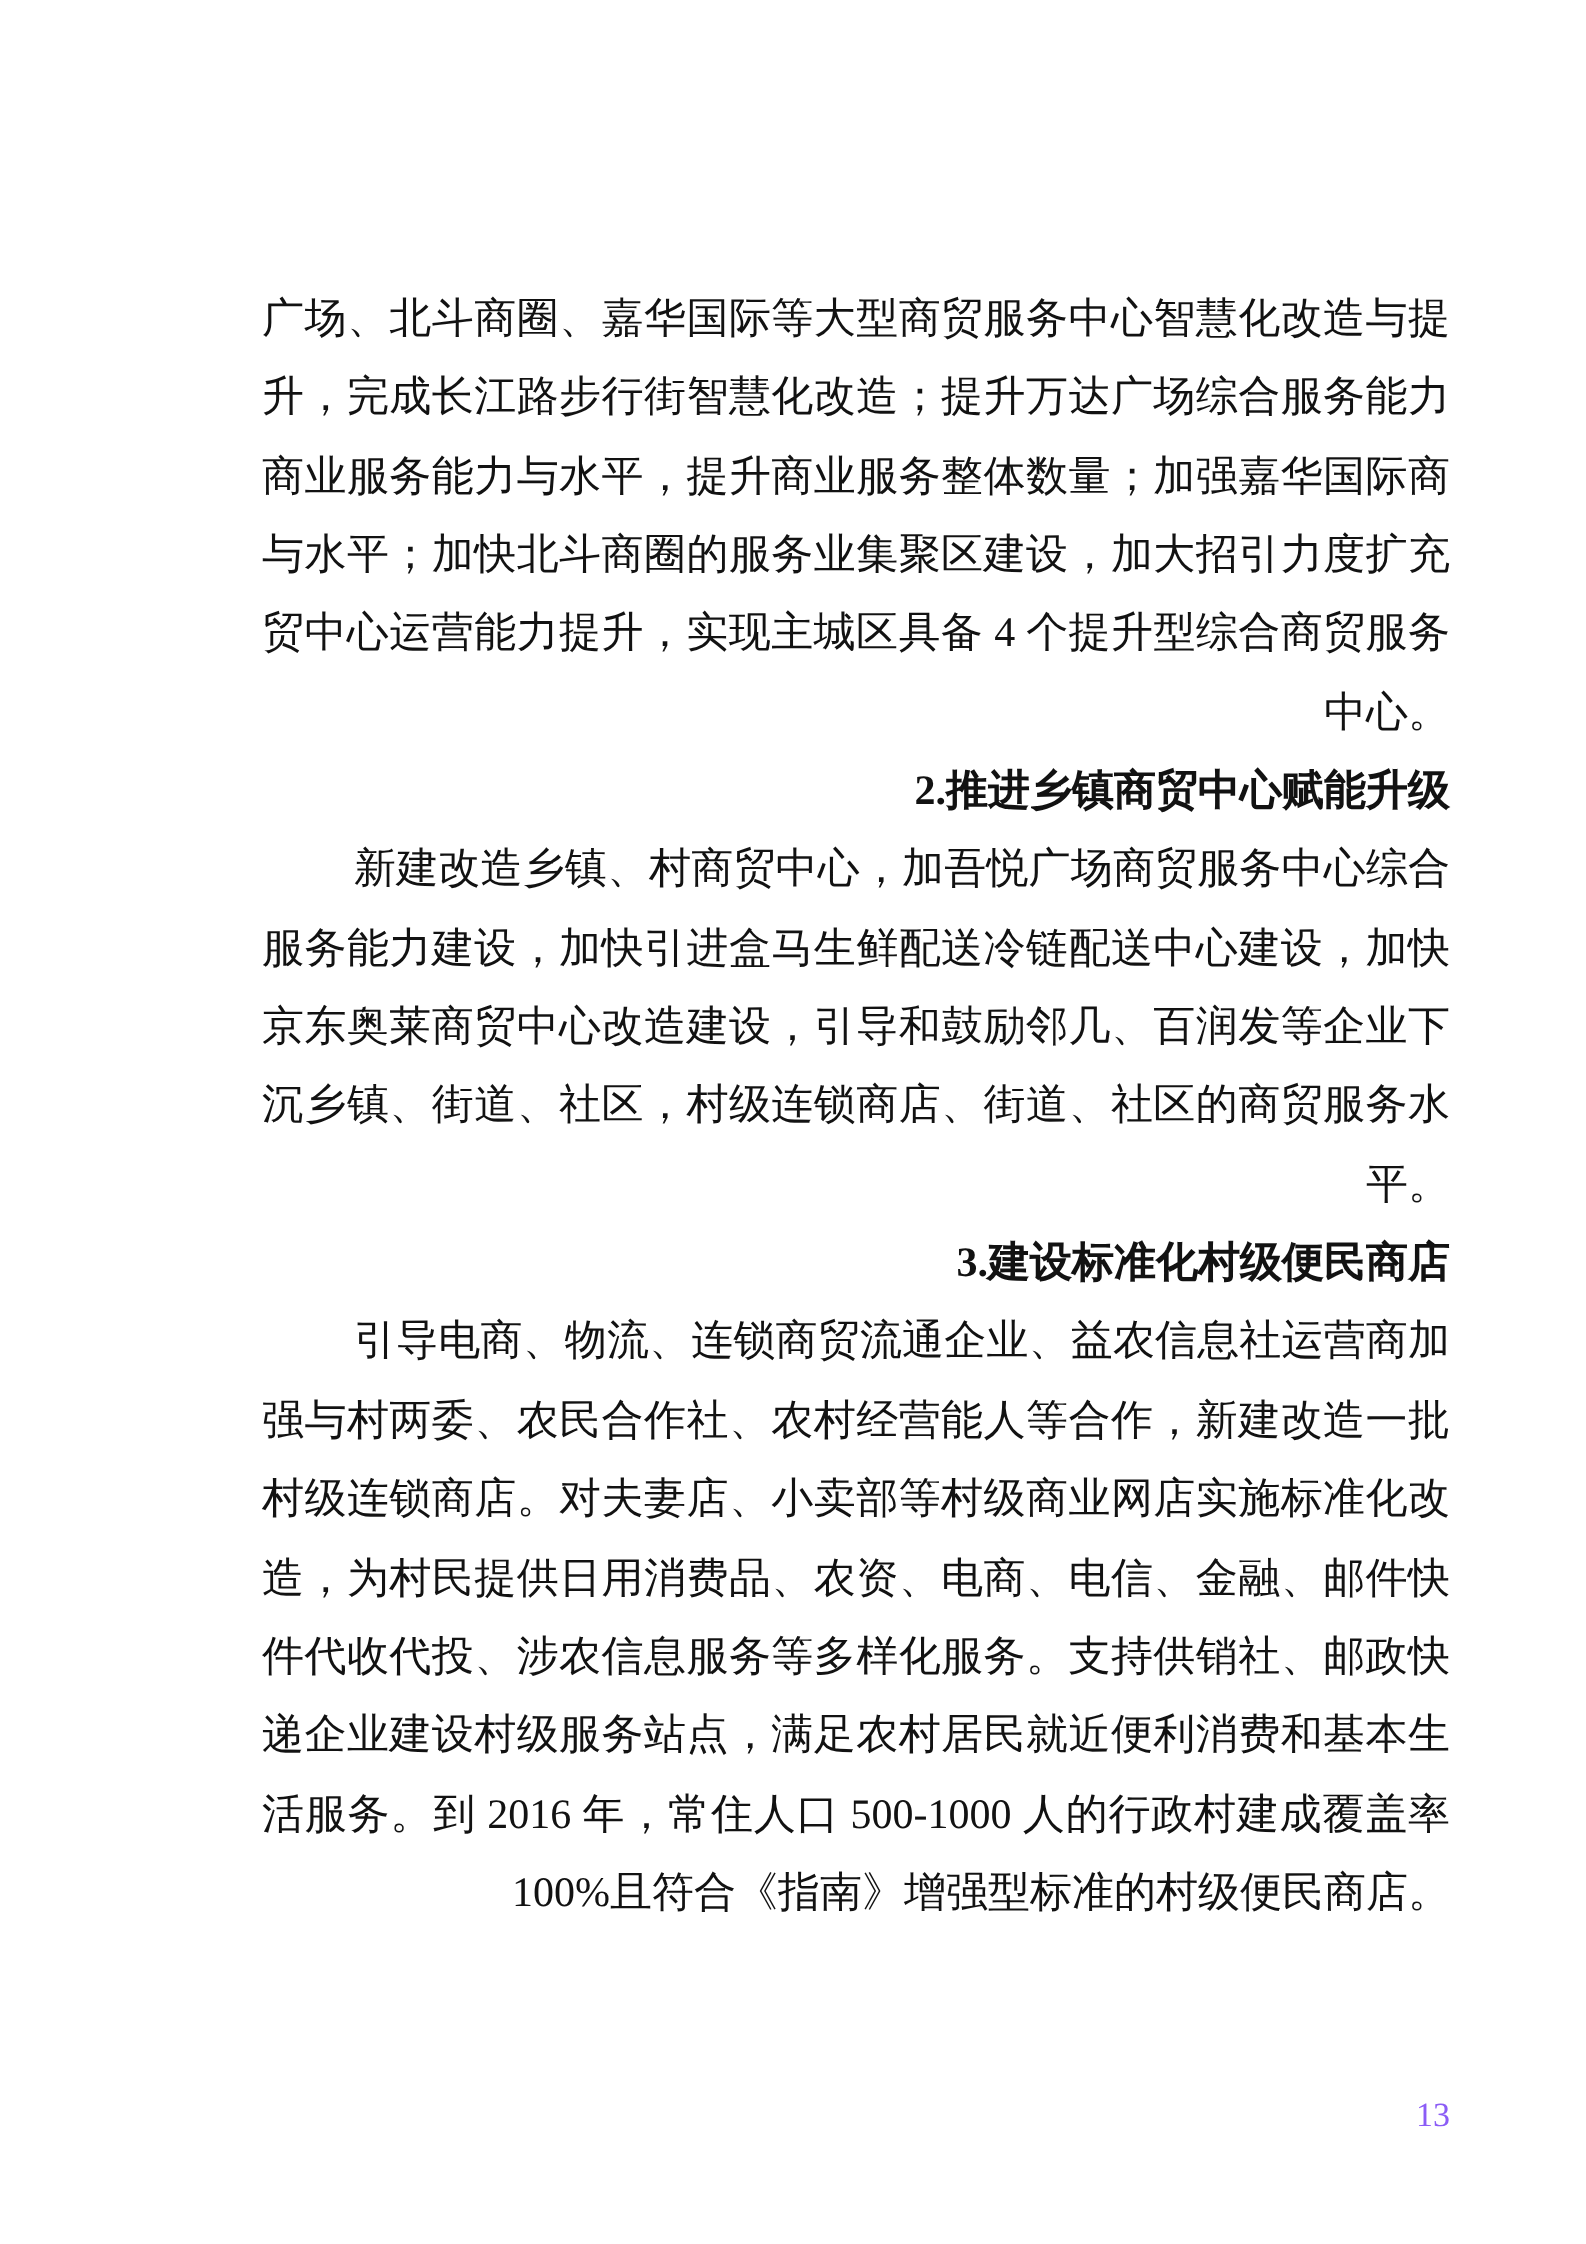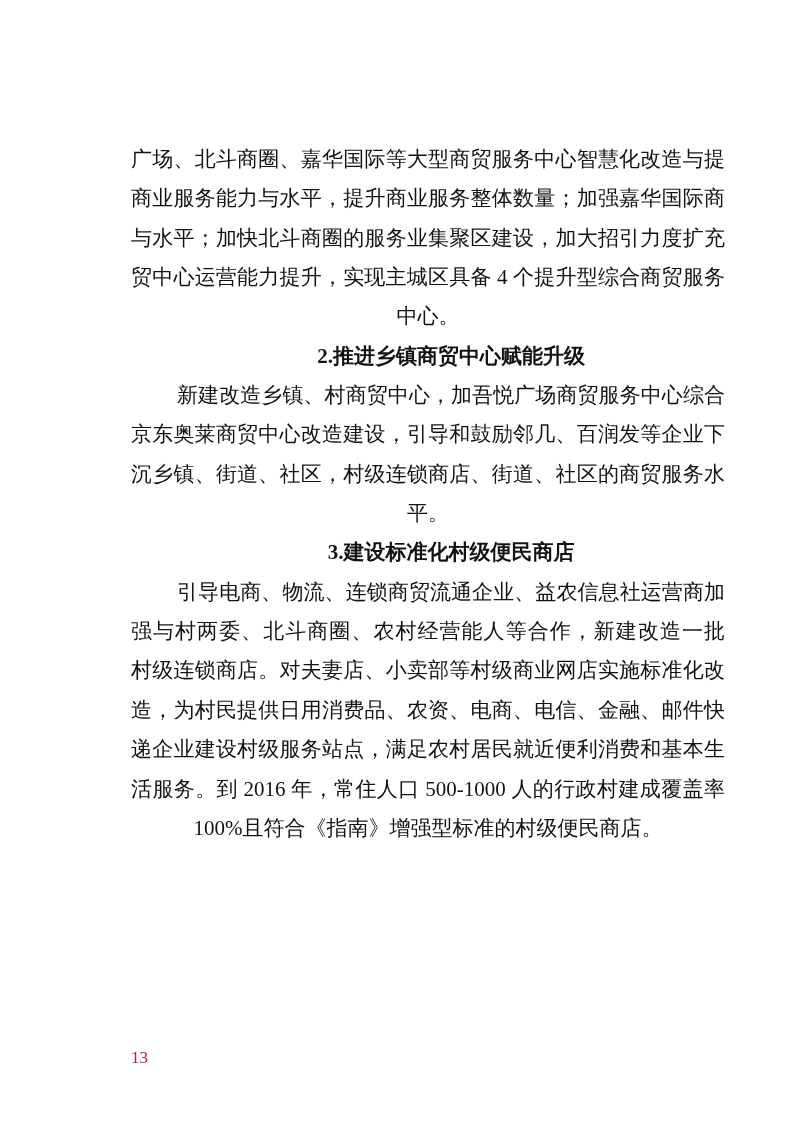--- a/index.html
+++ b/index.html
@@ -19,65 +19,68 @@
   .text-block {
     position: absolute;
     left: 131px;
     top: 140px;
     width: 594px;
     font-size: 21px;
     line-height: 39.35px;
     letter-spacing: 0;
   }
   .line {
-    text-align: center;
+    text-align: right;
     white-space: normal;
   }
   .line.fill {
     text-align: justify;
     text-align-last: justify;
     text-justify: inter-character;
   }
   .line.indent {
     padding-left: 46px;
   }
   .line.heading {
     font-weight: bold;
   }
   .page-footer {
     position: absolute;
     left: 131px;
     top: 1046px;
     width: 594px;
-    text-align: left;
+    text-align: right;
     font-size: 17px;
     line-height: 24px;
-    color: #be185d;
+    color: #8b5cf6;
   }
 </style>
 </head>
 <body>
 
 <div class="page">
   <div class="text-block">
       <div class="line fill">广场、北斗商圈、嘉华国际等大型商贸服务中心智慧化改造与提</div>
+      <div class="line fill">升，完成长江路步行街智慧化改造；提升万达广场综合服务能力</div>
       <div class="line fill">商业服务能力与水平，提升商业服务整体数量；加强嘉华国际商</div>
       <div class="line fill">与水平；加快北斗商圈的服务业集聚区建设，加大招引力度扩充</div>
       <div class="line fill">贸中心运营能力提升，实现主城区具备 4 个提升型综合商贸服务</div>
       <div class="line">中心。</div>
       <div class="line heading indent">2.推进乡镇商贸中心赋能升级</div>
       <div class="line indent fill">新建改造乡镇、村商贸中心，加吾悦广场商贸服务中心综合</div>
+      <div class="line fill">服务能力建设，加快引进盒马生鲜配送冷链配送中心建设，加快</div>
       <div class="line fill">京东奥莱商贸中心改造建设，引导和鼓励邻几、百润发等企业下</div>
       <div class="line fill">沉乡镇、街道、社区，村级连锁商店、街道、社区的商贸服务水</div>
       <div class="line">平。</div>
       <div class="line heading indent">3.建设标准化村级便民商店</div>
       <div class="line indent fill">引导电商、物流、连锁商贸流通企业、益农信息社运营商加</div>
-      <div class="line fill">强与村两委、北斗商圈、农村经营能人等合作，新建改造一批</div>
+      <div class="line fill">强与村两委、农民合作社、农村经营能人等合作，新建改造一批</div>
       <div class="line fill">村级连锁商店。对夫妻店、小卖部等村级商业网店实施标准化改</div>
       <div class="line fill">造，为村民提供日用消费品、农资、电商、电信、金融、邮件快</div>
+      <div class="line fill">件代收代投、涉农信息服务等多样化服务。支持供销社、邮政快</div>
       <div class="line fill">递企业建设村级服务站点，满足农村居民就近便利消费和基本生</div>
       <div class="line fill">活服务。到 2016 年，常住人口 500-1000 人的行政村建成覆盖率</div>
       <div class="line">100%且符合《指南》增强型标准的村级便民商店。</div>
     </div>
   <div class="page-footer">
     <span>13</span>
   </div>
 </div>
 
 </body></html>

